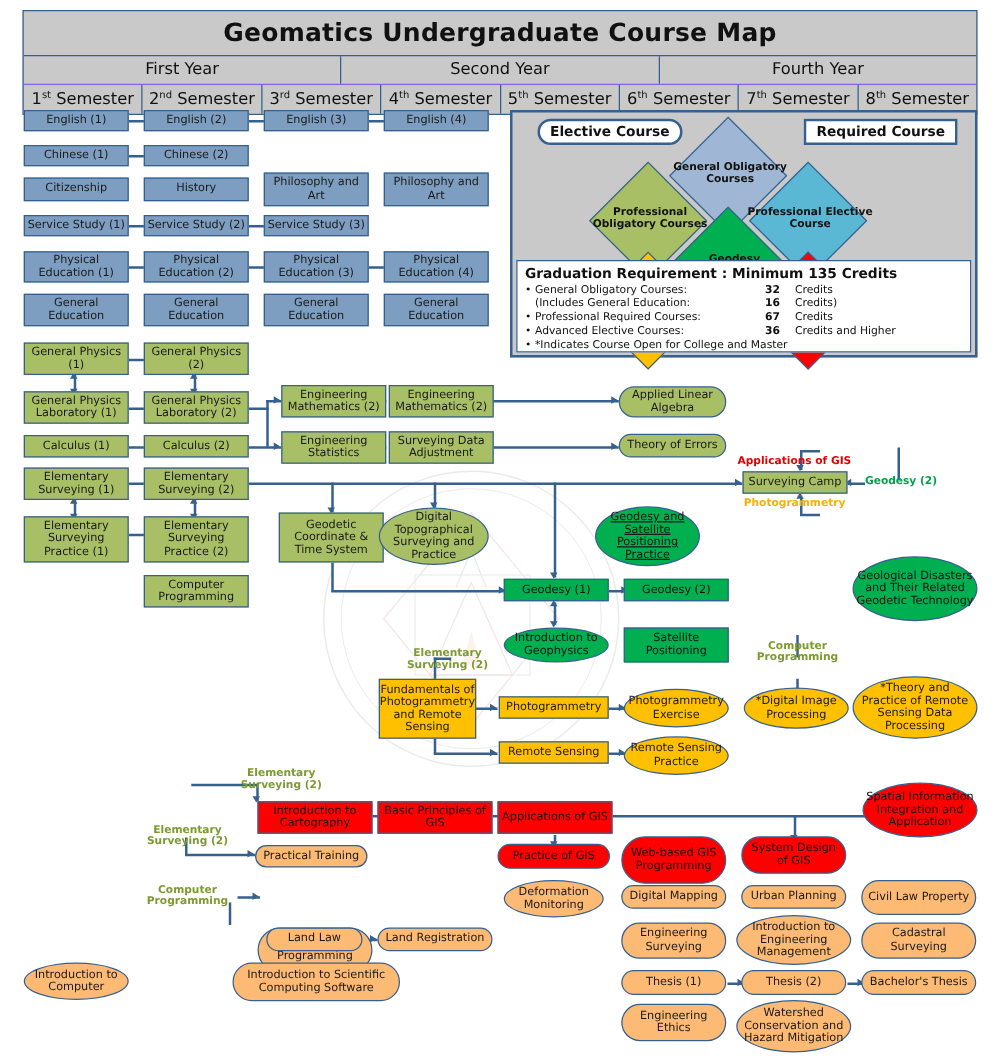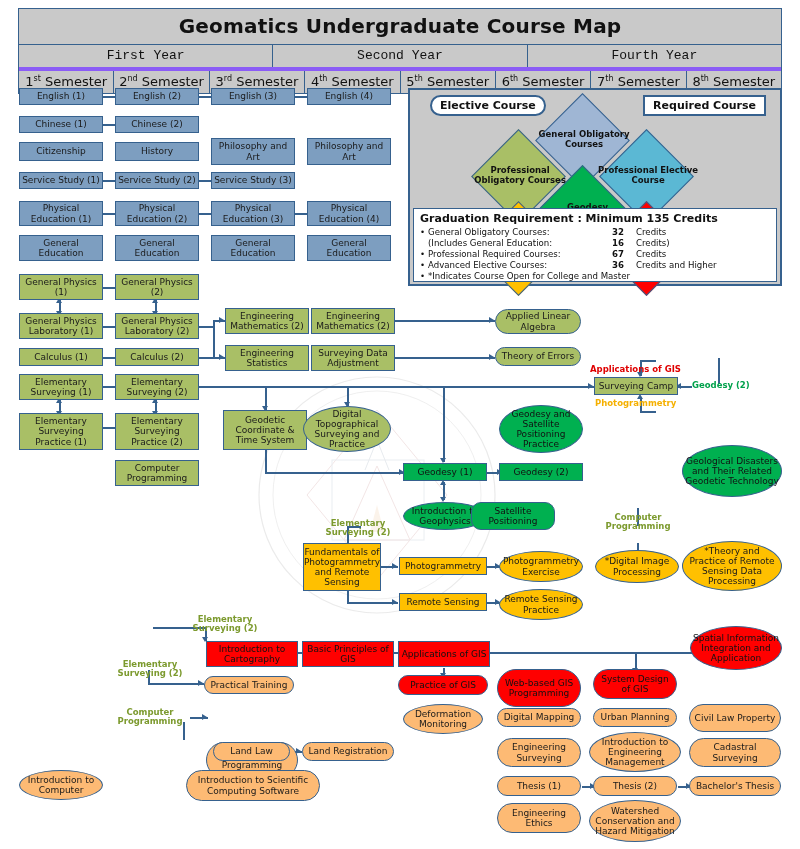--- a/index.html
+++ b/index.html
@@ -28,21 +28,21 @@
   .hdr-title {
     text-align: center;
     font-size: 20px;
     font-weight: bold;
     color: #111;
     padding: 5px 0 6px 0;
     border-bottom: 1px solid #36618E;
     letter-spacing: .2px;
   }
   .hdr-row { display: flex; }
-  .hdr-row.years { border-bottom: 4px solid #8b5cf6; font-family: Liberation Mono, monospace; }
+  .hdr-row.years { border-bottom: 1px solid #8b5cf6; }
   .hdr-cell {
     flex: 1 1 0;
     text-align: center;
     font-size: 13px;
     color: #111;
     padding: 3px 0 4px 0;
     border-right: 1px solid #36618E;
   }
   .hdr-cell:last-child { border-right: none; }
   .hdr-cell sup { font-size: 8px; vertical-align: super; }
@@ -564,33 +564,33 @@
       <span class="lbl">Geodetic Coordinate &amp; Time System</span>
     </div>
   <div class="node ell c-olive" style="left:303px; top:406px; width:88px; height:46px;">
       <span class="lbl">Digital Topographical Surveying and Practice</span>
     </div>
 
   <div class="node rect c-olive" style="left:594px; top:377px; width:84px; height:18px; border:1.6px solid #36618E;">
       <span class="lbl">Surveying Camp</span>
     </div>
 
-  <div class="node ell c-green" style="left:499px; top:405px; width:84px; height:48px;">
+  <div class="node ell c-green" style="left:476px; top:405px; width:84px; height:48px;text-decoration:underline;">
       <span class="lbl">Geodesy and Satellite Positioning Practice</span>
     </div>
   <div class="node rect c-green" style="left:403px; top:463px; width:84px; height:18px;">
       <span class="lbl">Geodesy (1)</span>
     </div>
   <div class="node rect c-green" style="left:499px; top:463px; width:84px; height:18px;">
       <span class="lbl">Geodesy (2)</span>
     </div>
   <div class="node ell c-green" style="left:403px; top:502px; width:84px; height:28px;">
       <span class="lbl">Introduction to Geophysics</span>
     </div>
-  <div class="node rect c-green" style="left:471px; top:502px; width:84px; height:28px;border-radius:10px;">
+  <div class="node rect c-green" style="left:499px; top:502px; width:84px; height:28px;">
       <span class="lbl">Satellite Positioning</span>
     </div>
   <div class="node ell c-green" style="left:682px; top:445px; width:100px; height:52px;">
       <span class="lbl">Geological Disasters and Their Related Geodetic Technology</span>
     </div>
 
   <div class="node rect c-amber" style="left:303px; top:543px; width:78px; height:48px; border:1.6px solid #36618E;">
       <span class="lbl">Fundamentals of Photogrammetry and Remote Sensing</span>
     </div>
   <div class="node rect c-amber" style="left:399px; top:557px; width:88px; height:18px;">

